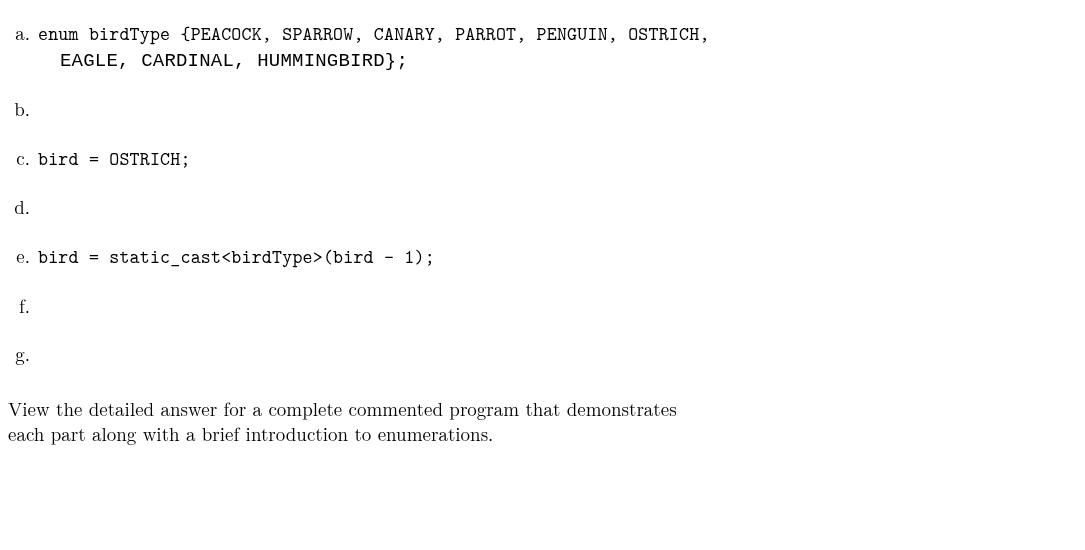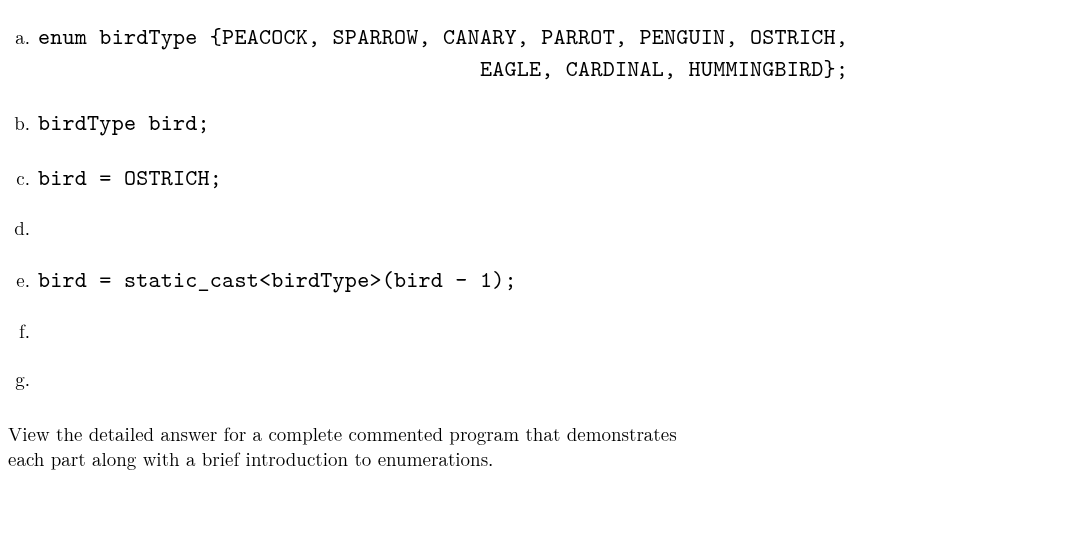--- a/index.html
+++ b/index.html
@@ -31,51 +31,48 @@
     }
     .marker {
       width: 30px;
       text-align: right;
       flex-shrink: 0;
       padding-right: 8px;
       font-family: 'Latin Modern Roman', 'CMU Serif', Georgia, serif;
     }
     .code {
       font-family: 'Latin Modern Mono', 'CMU Typewriter Text', 'Courier New', monospace;
-      font-size: 23px;
+      font-size: 19px;
       white-space: normal;
       letter-spacing: 0.2px;
-      text-align: right;
     }
     .code .cont {
       display: block;
       padding-left: 22px;
+      font-family: Liberation Mono, monospace;
     }
     .footer {
       font-family: 'Latin Modern Roman', 'CMU Serif', Georgia, serif;
       line-height: 1.35;
       margin-top: 14px;
     }
   </style>
 </head>
 <body>
 
 <ol class="enum-list">
   <li>
     <span class="marker">a.</span>
     <span class="code">
       <span>enum birdType {PEACOCK, SPARROW, CANARY, PARROT, PENGUIN, OSTRICH,</span>
       <span class="cont">EAGLE, CARDINAL, HUMMINGBIRD};</span>
     </span>
   </li>
   <li>
     <span class="marker">b.</span>
-    <span class="code">
-      <span>birdType bird;</span>
-    </span>
   </li>
   <li>
     <span class="marker">c.</span>
     <span class="code">
       <span>bird = OSTRICH;</span>
     </span>
   </li>
   <li>
     <span class="marker">d.</span>
   </li>

